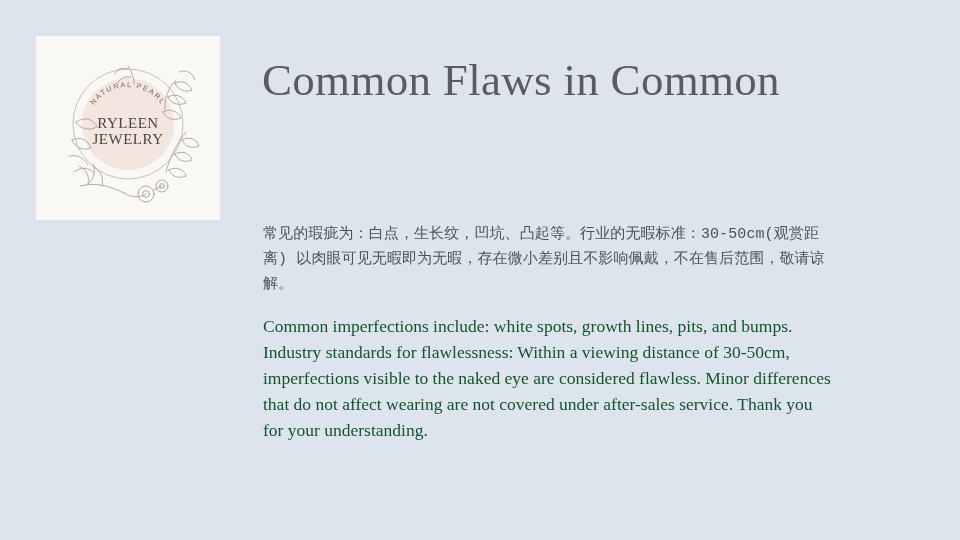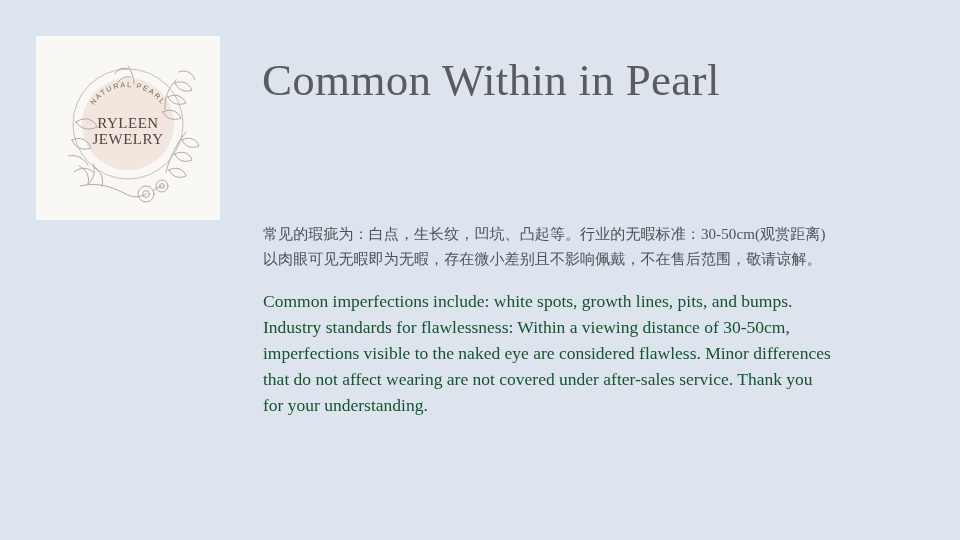--- a/index.html
+++ b/index.html
@@ -52,21 +52,21 @@
   }
 
   
   #body-block {
     position: absolute;
     left: 263px;
     top: 222px;
     width: 570px;
   }
   #para-zh {
-    font-family: Liberation Serif, serif;
+    font-family: Liberation Mono, monospace;
     font-size: 15px;
     line-height: 25px;
     color: #4d5158;
     margin: 0 0 16px 0;
     letter-spacing: 0.1px;
   }
   #para-en {
     font-family: "Liberation Serif", serif;
     font-size: 17.5px;
     line-height: 26px;
@@ -127,20 +127,20 @@
         <path d="M88 157 C96 162 104 162 110 158"></path>
         <path d="M118 154 C121 152 123 151 126 150"></path>
 
         <path d="M92 30 C96 36 98 42 98 48"></path>
         <path d="M92 33 C86 31 81 33 79 38"></path>
         <path d="M95 41 C89 40 84 42 82 47"></path>
       </g>
     </svg>
   </div>
 
-  <h1 id="slide-title">Common Within in Pearl</h1>
+  <h1 id="slide-title">Common Flaws in Common</h1>
 
   <div id="body-block">
     <p id="para-zh">常见的瑕疵为：白点，生长纹，凹坑、凸起等。行业的无暇标准：30-50cm(观赏距离) 以肉眼可见无暇即为无暇，存在微小差别且不影响佩戴，不在售后范围，敬请谅解。</p>
     <p id="para-en">Common imperfections include: white spots, growth lines, pits, and bumps. Industry standards for flawlessness: Within a viewing distance of 30-50cm, imperfections visible to the naked eye are considered flawless. Minor differences that do not affect wearing are not covered under after-sales service. Thank you for your understanding.</p>
   </div>
 
 </div>
 
 </body></html>

